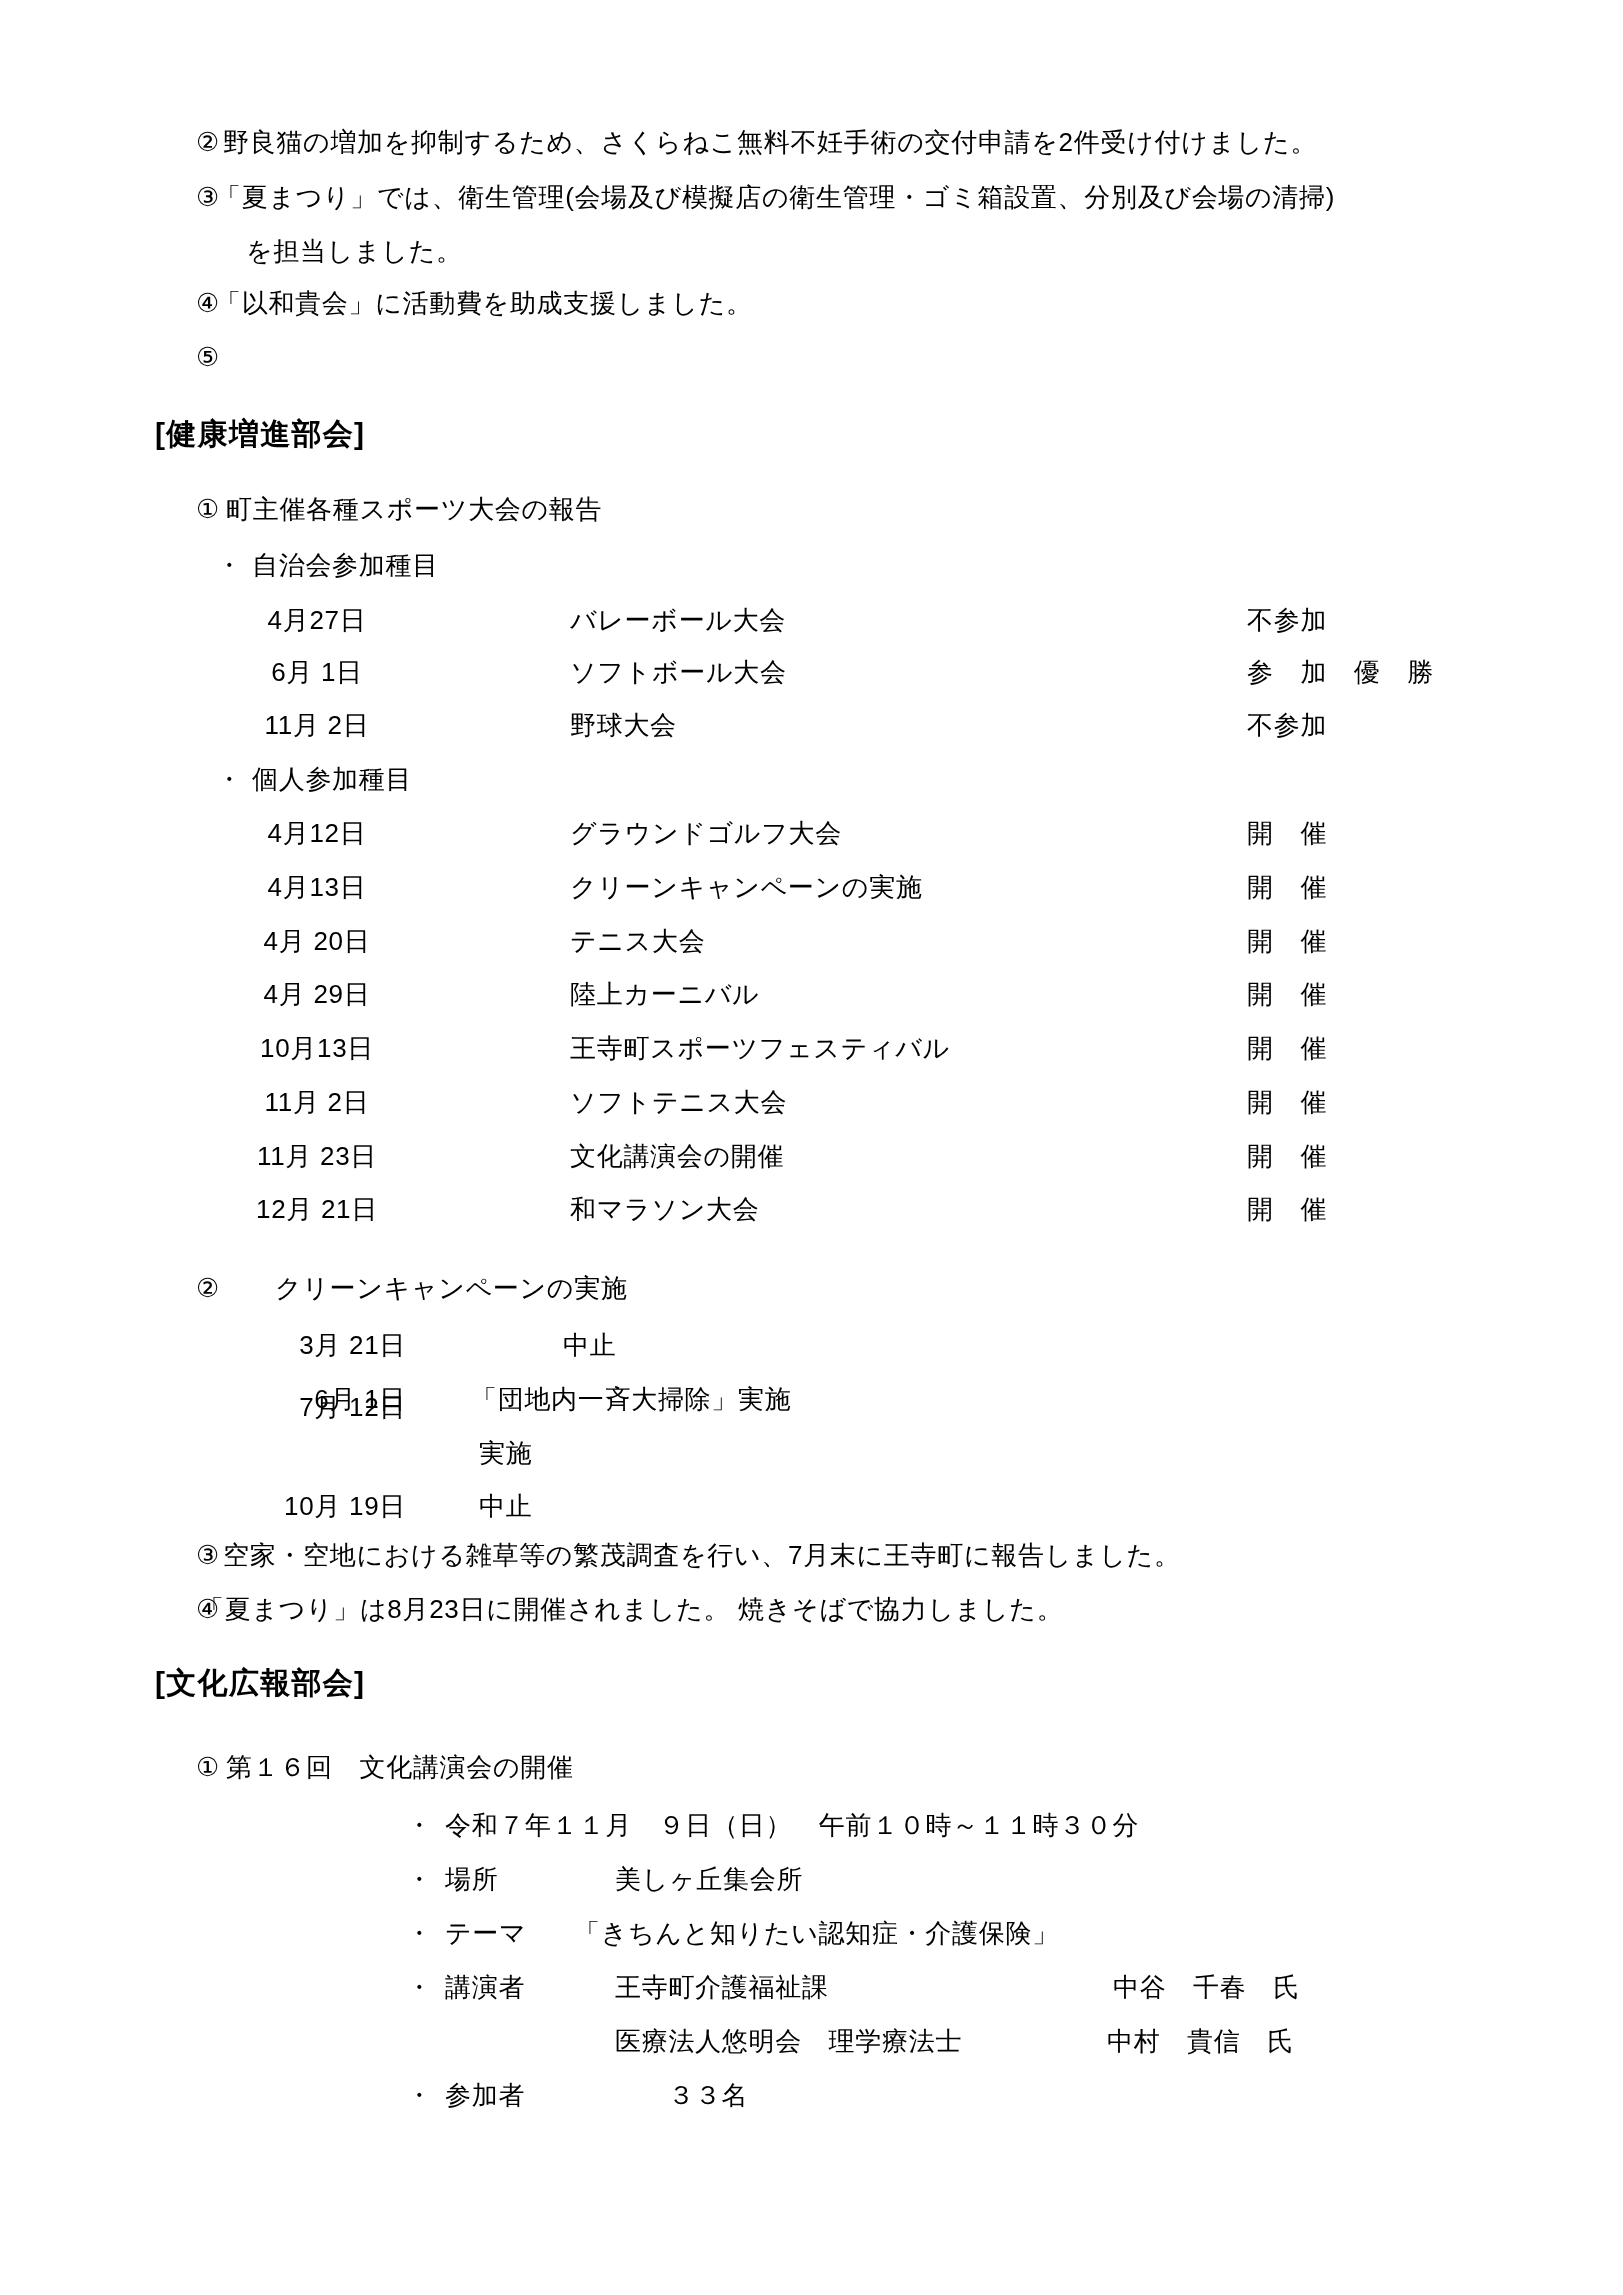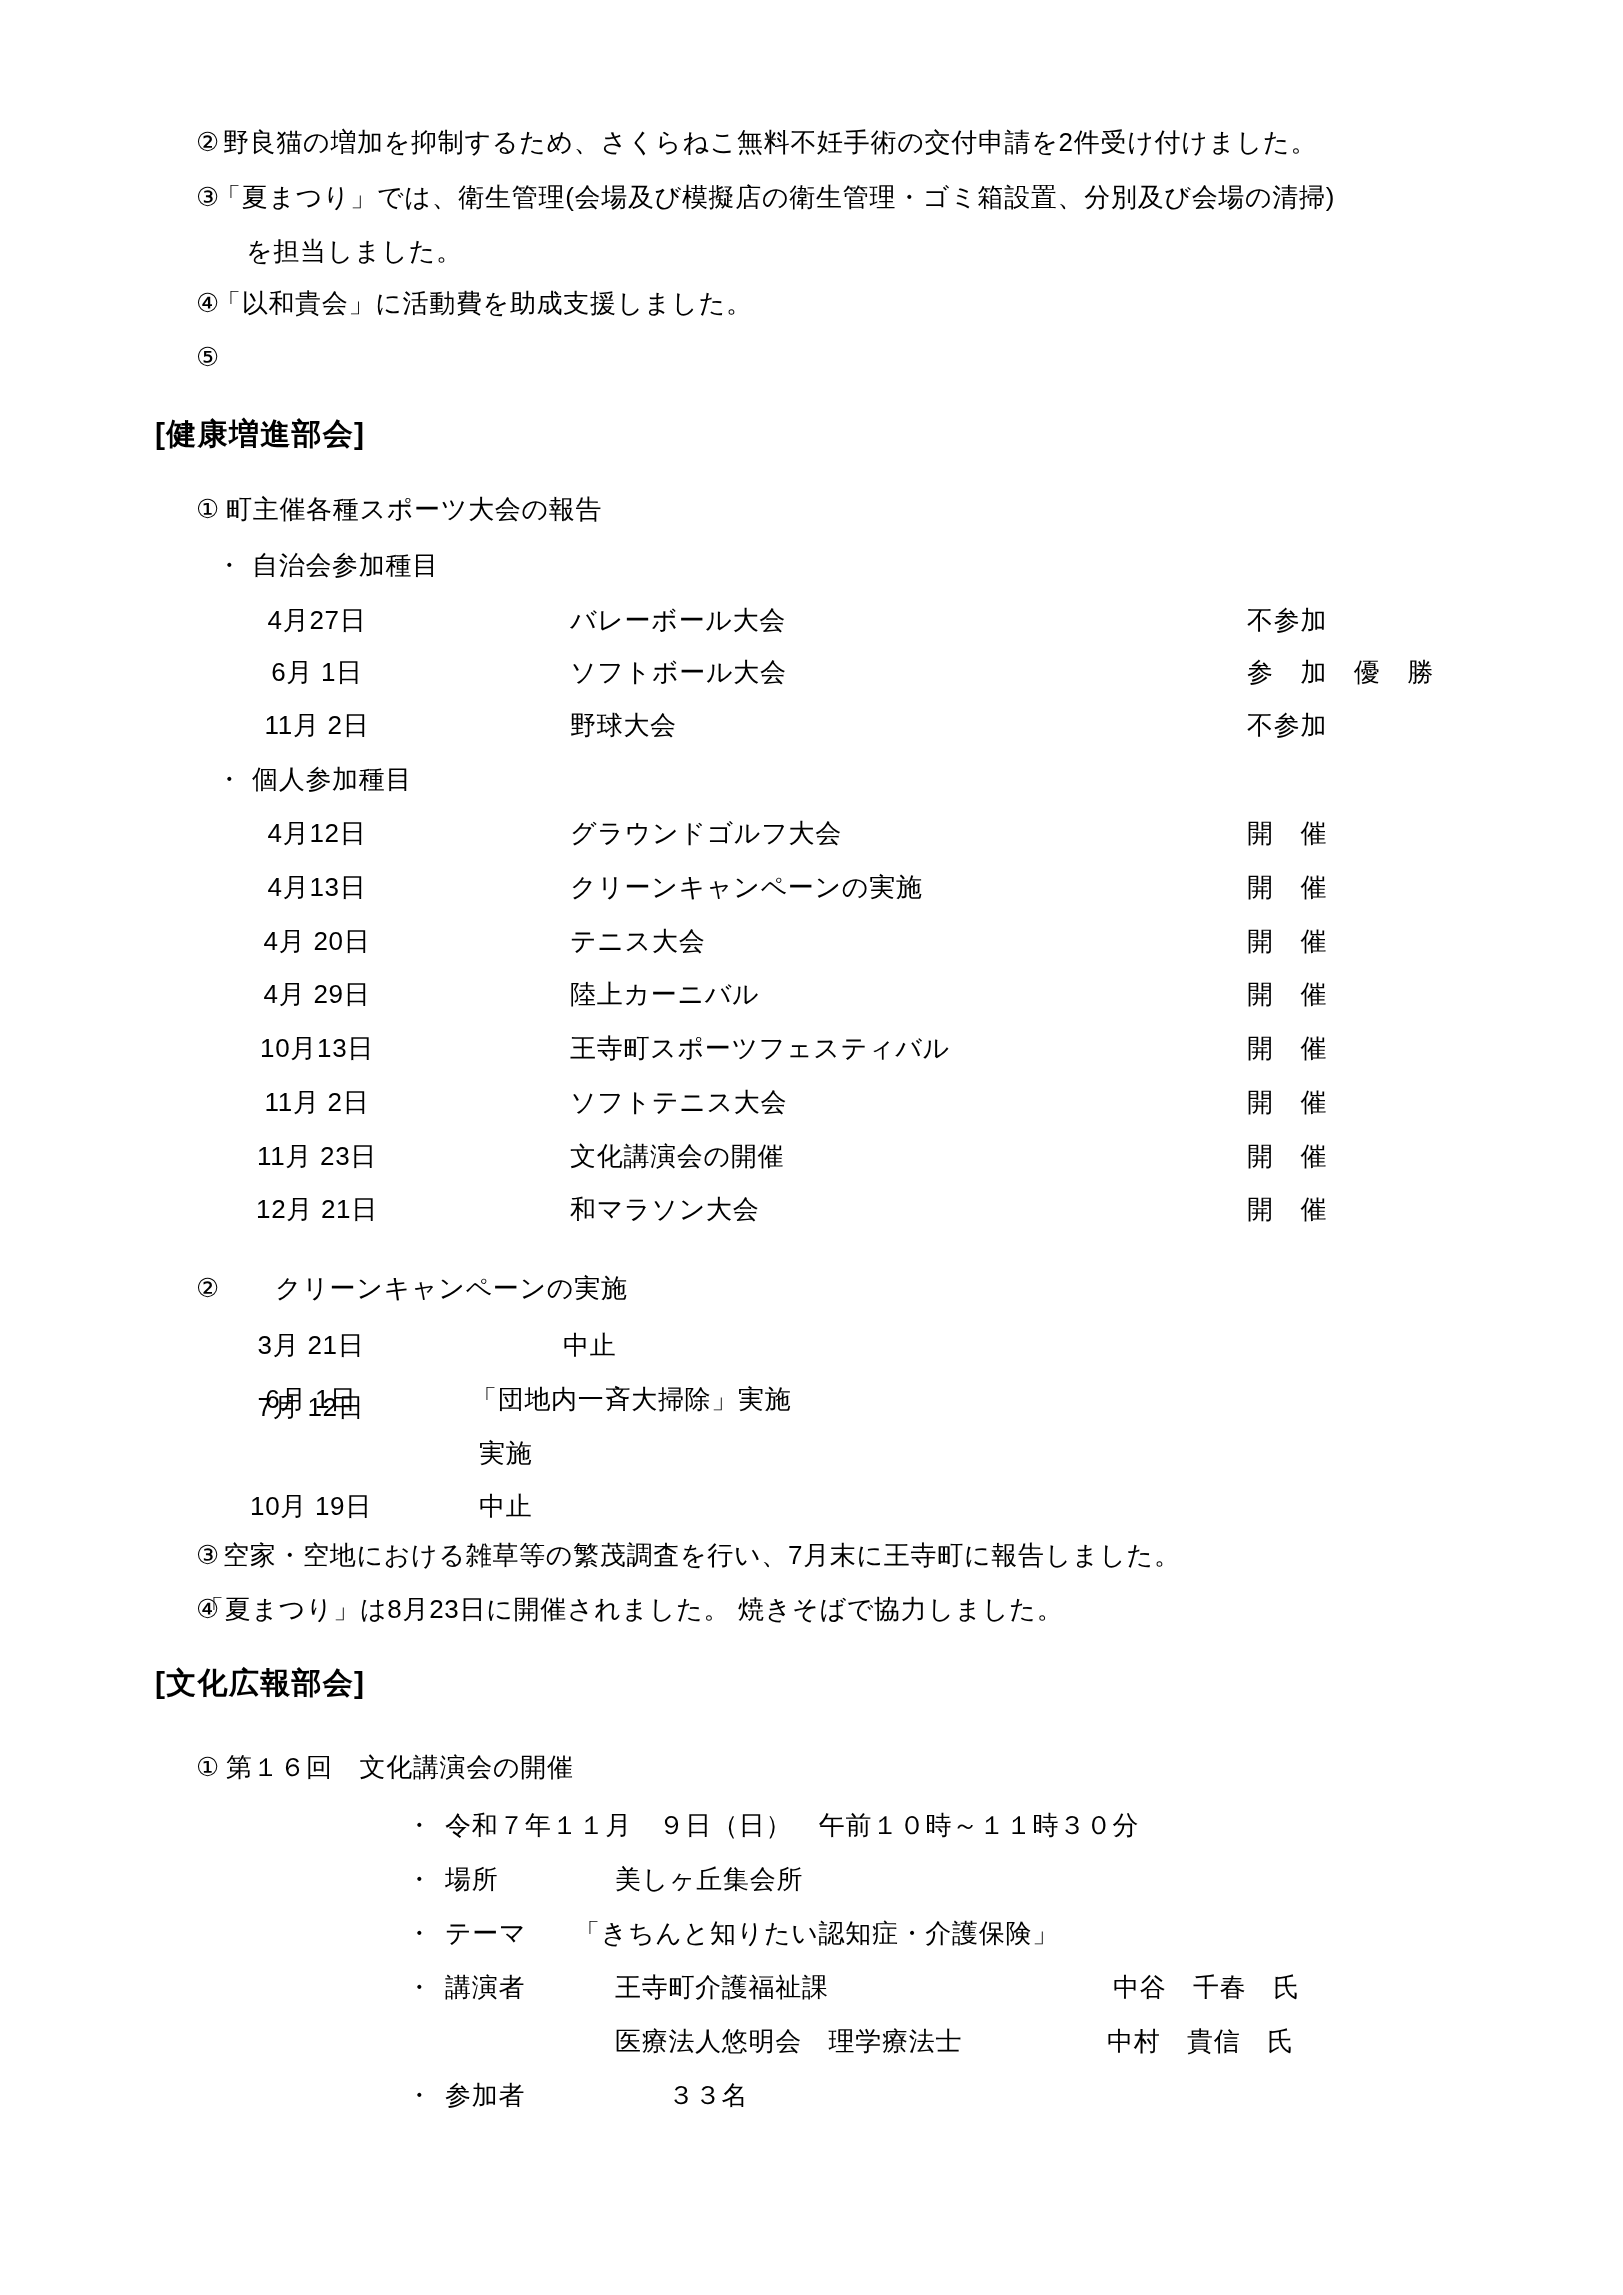--- a/index.html
+++ b/index.html
@@ -34,21 +34,21 @@
   .hhd{left:155px;top:419px}
   .h1m{left:196px;top:494px}  .h1t{left:226px;top:494px}
   .hb1d{left:216px;top:550px} .hb1l{left:252px;top:550px}
   .dateA{left:219px;width:196px;text-align:center;}
   .ra0{top:605px}  .ra1{top:657px} .ra2{top:710px}
   .evt{left:570px} .sta{left:1247px}
   .hb2d{left:216px;top:764px} .hb2l{left:252px;top:764px}
   .rb0{top:818px} .rb1{top:872px} .rb2{top:926px} .rb3{top:979px}
   .rb4{top:1033px} .rb5{top:1087px} .rb6{top:1141px} .rb7{top:1194px}
   .h2m{left:196px;top:1273px} .h2t{left:275px;top:1273px}
-  .dateC{left:216px;width:190px;text-align:center;}
+  .dateC{left:216px;width:190px;text-align:right;}
   .rc0{top:1330px} .rc1{top:1384px} .rc2{top:1392px} .rc3{top:1491px}
   .rc0v{left:563px;top:1330px}
   .rc1v{left:471px;top:1384px}
   .rc2v{left:479px;top:1438px}
   .rc3v{left:479px;top:1491px}
   .h3m{left:196px;top:1540px} .h3t{left:223px;top:1540px}
   .h4m{left:196px;top:1594px} .h4t{left:198px;top:1594px}
   
   .chd{left:155px;top:1668px}
   .c1m{left:196px;top:1752px} .c1t{left:226px;top:1752px}

